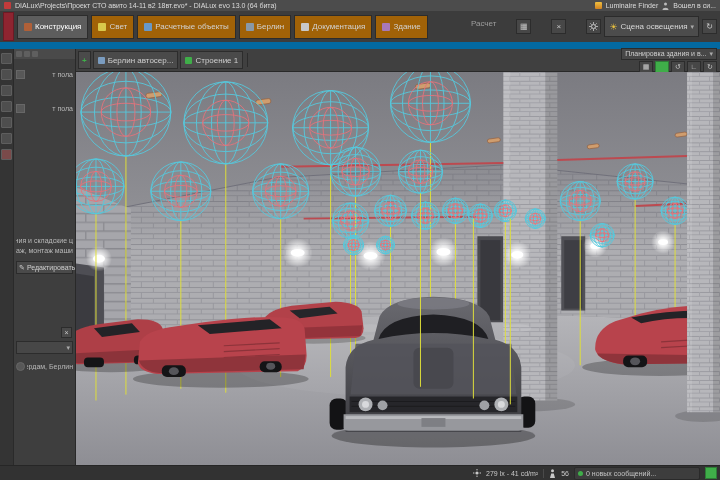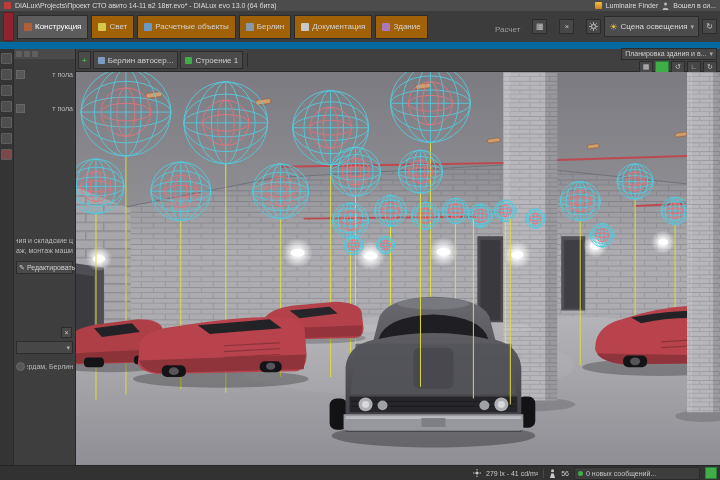--- a/index.html
+++ b/index.html
@@ -13,21 +13,21 @@
   .spacer{flex:1}
   .lf-ico{width:7px;height:7px;background:linear-gradient(#f0c040,#d08020);border-radius:1px}
   
   .ribbon{height:31px;background:#3c3c3c;border-bottom:7px solid #0369a1;display:flex;
           align-items:center;gap:3px;padding:0 3px;flex:0 0 auto}
   .dlx-strip{width:9px;height:27px;background:#8e2430;border:1px solid #6b1a24;flex:0 0 auto}
   .tabbtn{height:22px;display:flex;align-items:center;gap:3px;padding:0 6px;background:#a16207;
           border:1px solid #2c2c2c;color:#d2d2d2;white-space:nowrap}
   .tabbtn.active{background:#5d5d5d;color:#fff}
   .tabico{width:8px;height:8px;border-radius:1px;flex:0 0 auto}
-  .calc-grp{display:flex;align-items:flex-end;gap:12px;color:#9d9d9d;white-space:nowrap}
+  .calc-grp{display:flex;align-items:flex-start;gap:20px;color:#9d9d9d;white-space:nowrap}
   .mini-ico{width:13px;height:13px;display:flex;align-items:center;justify-content:center;
             color:#c8c8c8;background:#474747;border:1px solid #2c2c2c;font-size:8px}
   .scene-dd{height:19px;display:flex;align-items:center;gap:3px;background:#4c4c4c;
             border:1px solid #2b2b2b;padding:0 4px;color:#d8d8d8;white-space:nowrap}
   .sun{color:#e8c040;font-size:9px}
   .arr{color:#aaa;font-size:7px}
   
   .content{flex:1;display:flex;min-height:0}
   .leftcol{width:75px;flex:0 0 auto;display:flex;background:#3e3e3e;border-right:1px solid #292929}
   .iconstrip{width:13px;background:#343434;border-right:1px solid #2a2a2a;display:flex;

